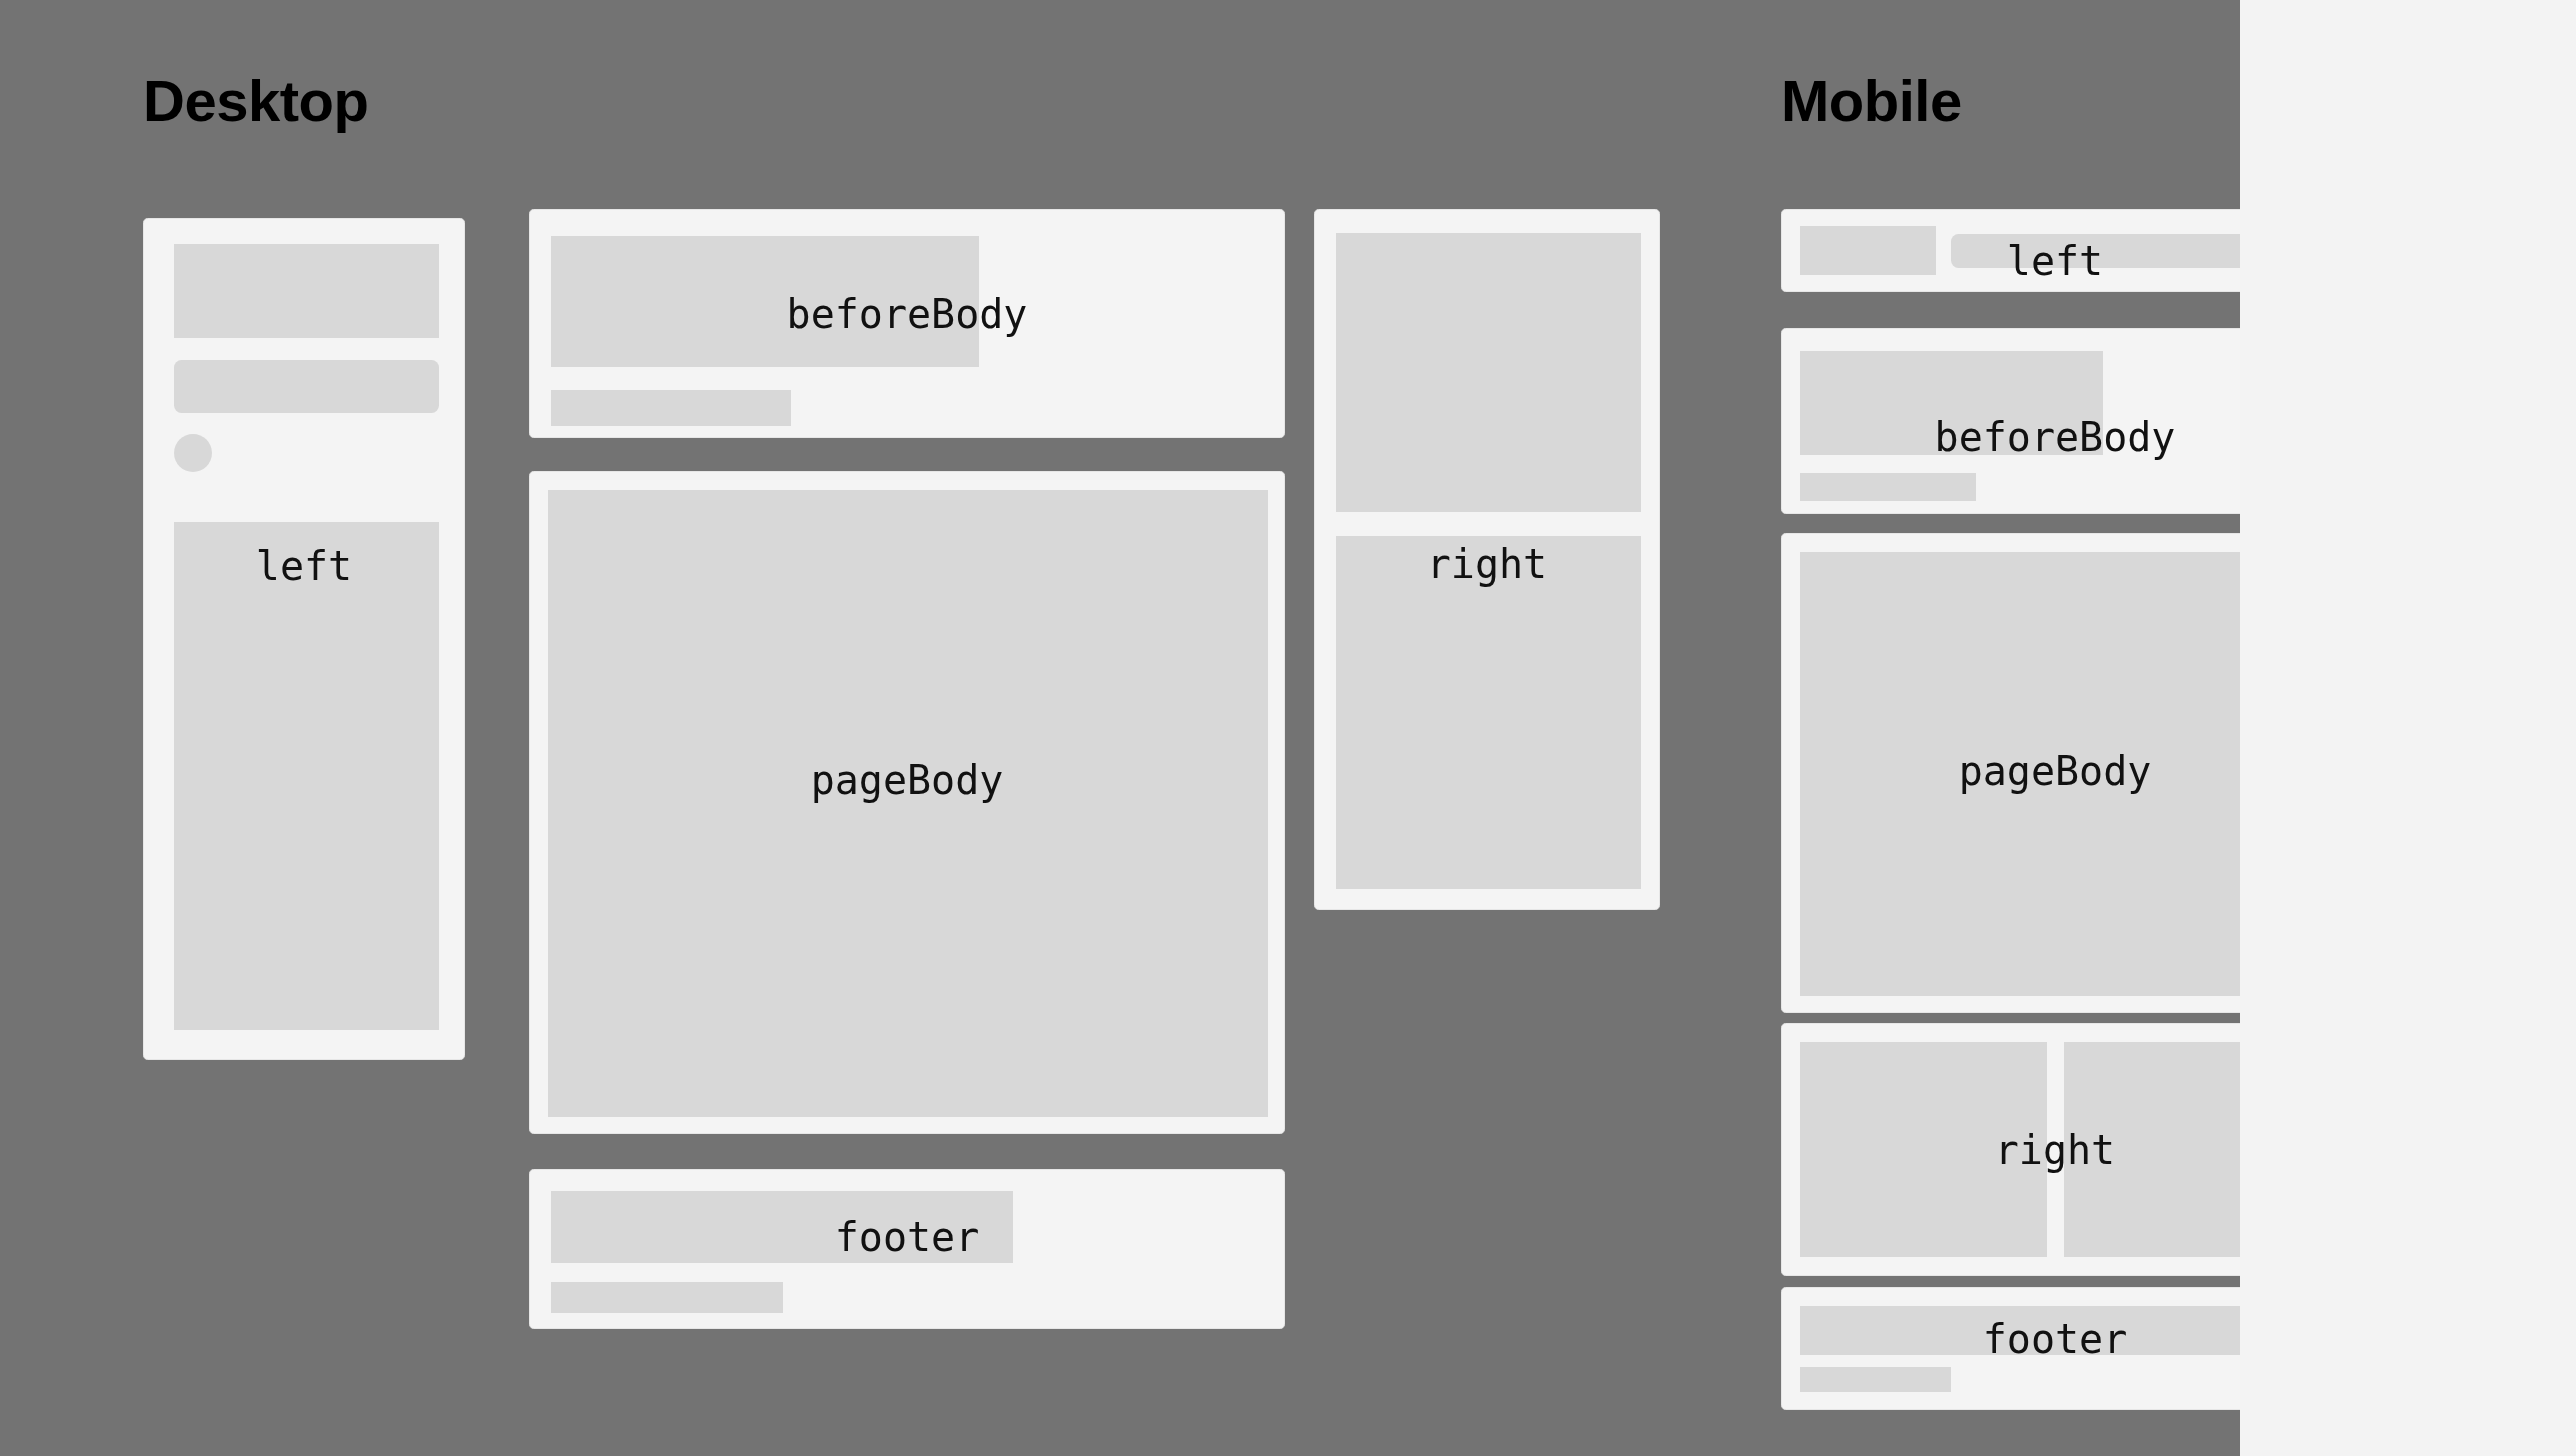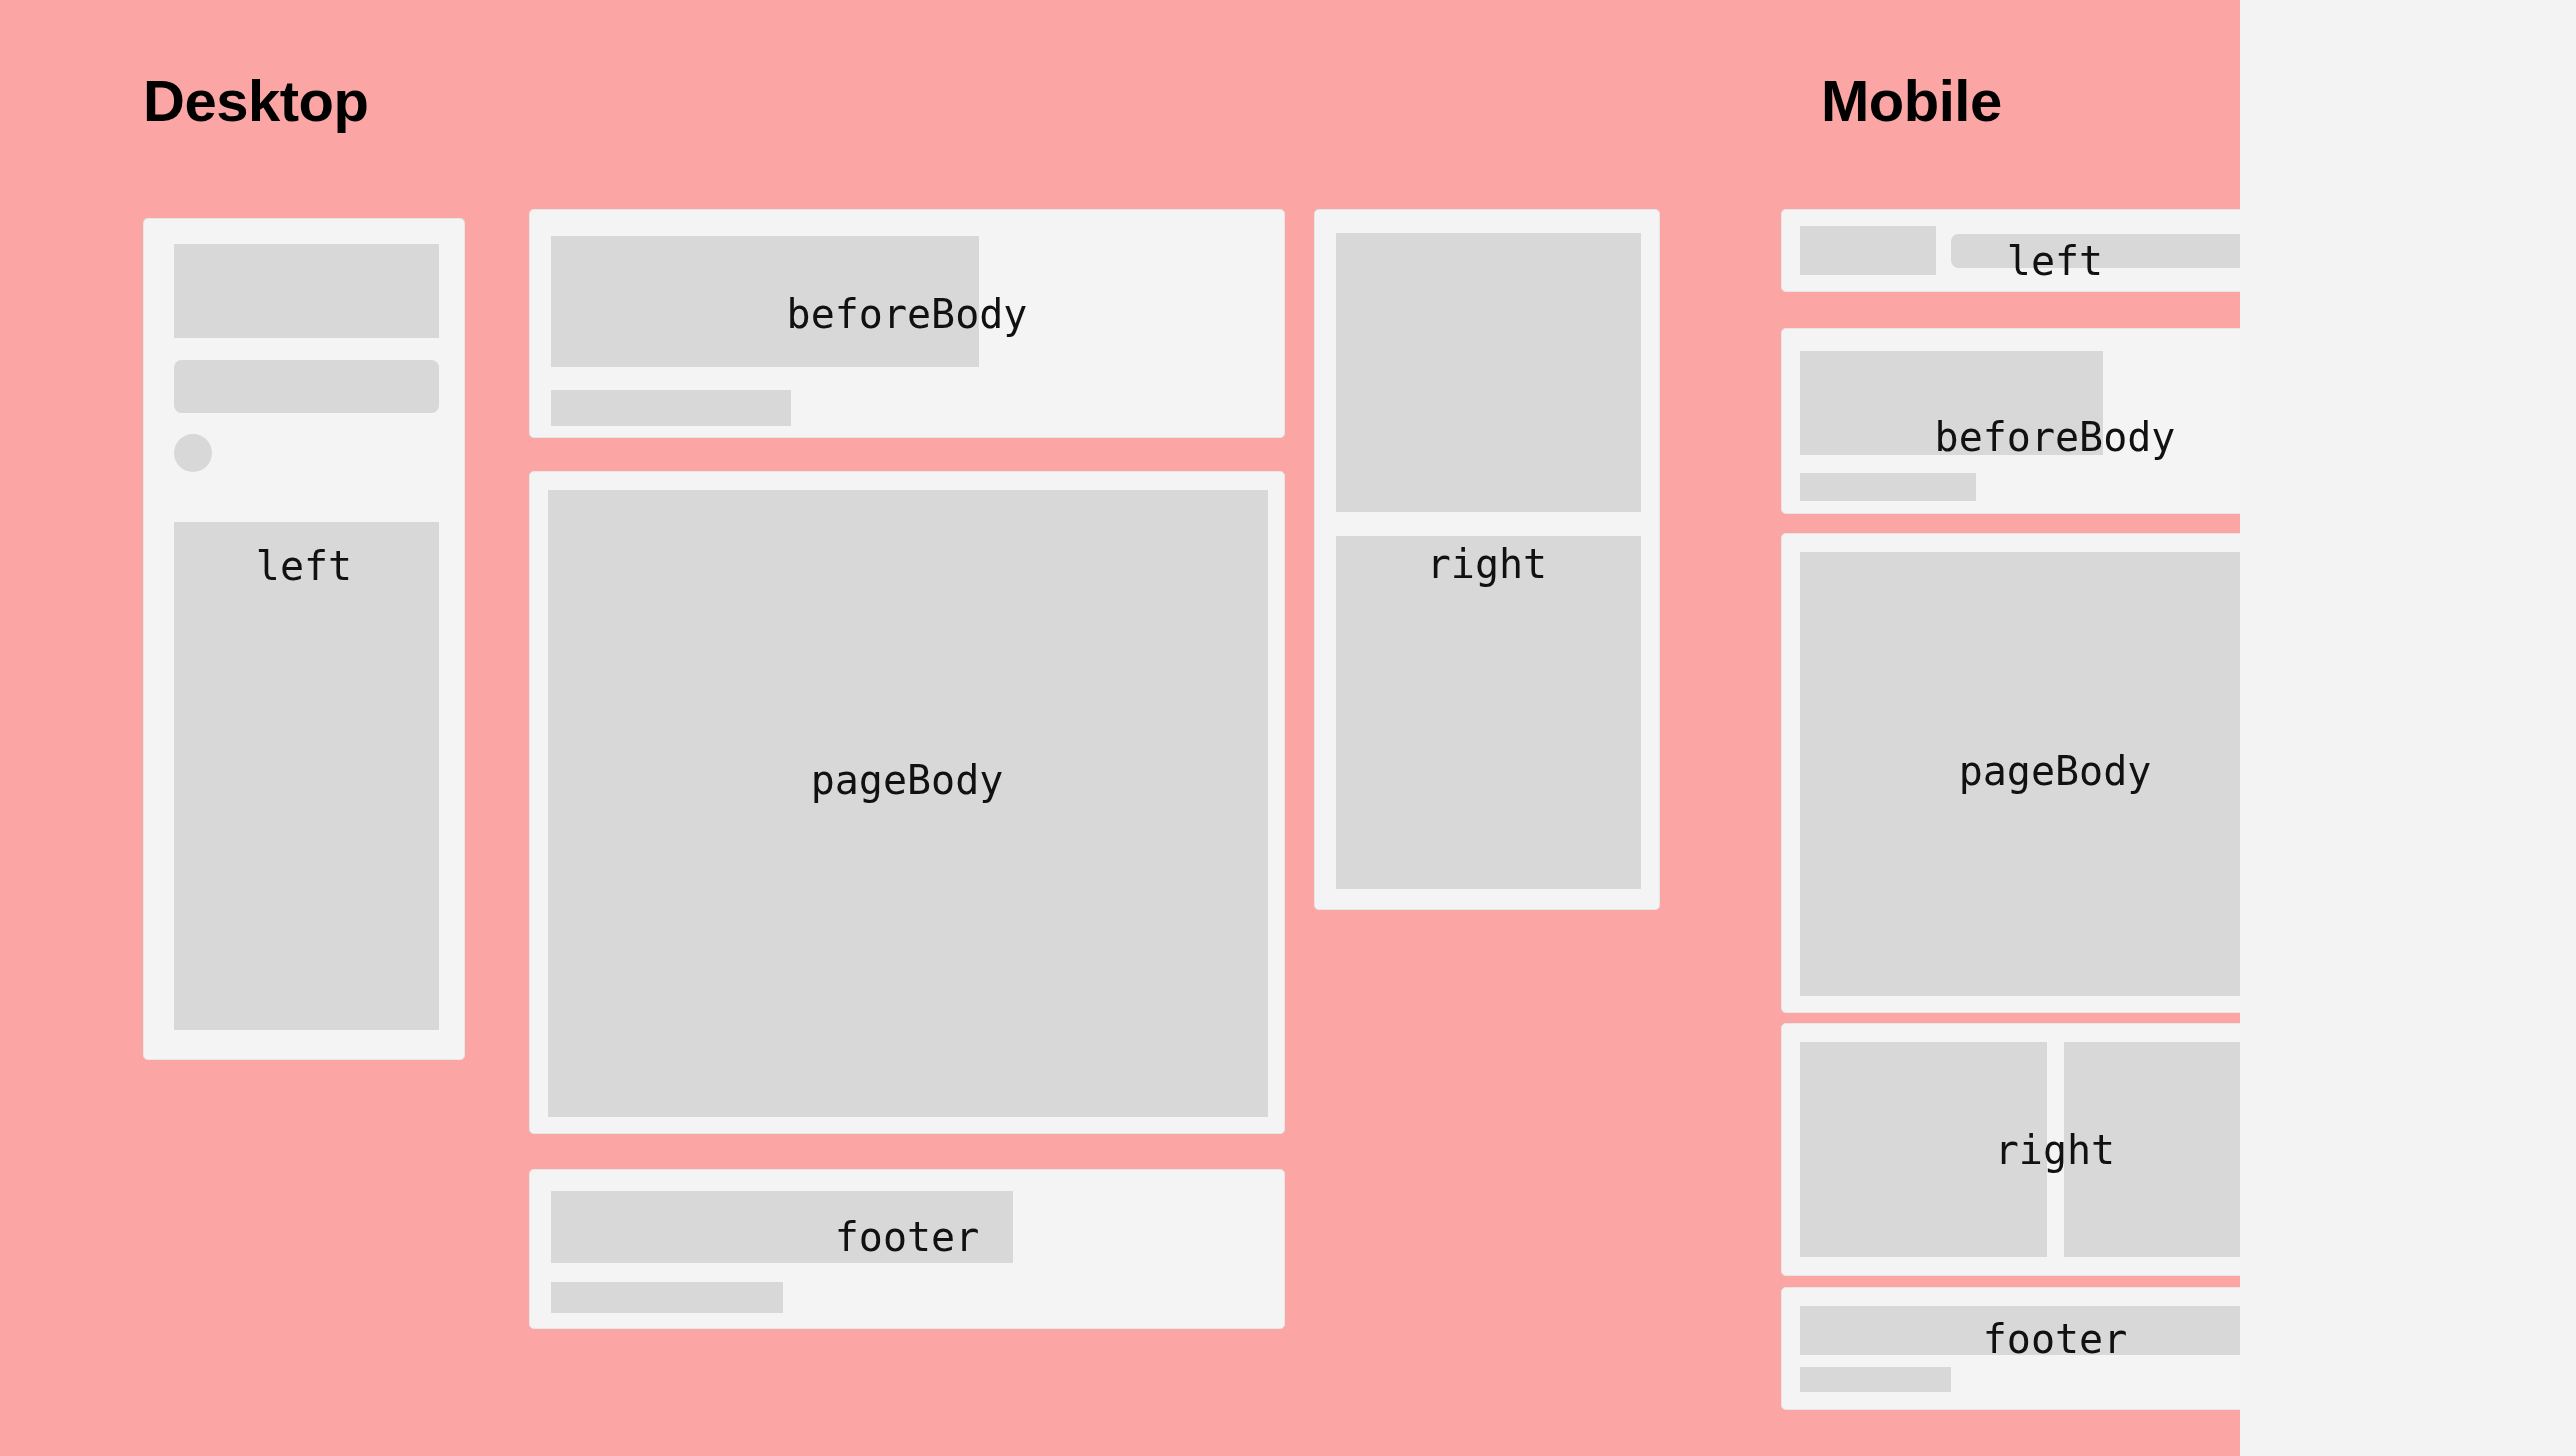--- a/index.html
+++ b/index.html
@@ -6,37 +6,37 @@
   html, body {
     margin: 0;
     padding: 0;
     background: #f3f3f3;
     font-family: "Liberation Sans", sans-serif;
   }
   .page {
     position: relative;
     width: 2240px;
     height: 1456px;
-    background: #fca5a5;
+    background: #737373;
     overflow: hidden;
   }
 
   
   .section-title {
     position: absolute;
     font-family: "Liberation Sans", sans-serif;
     font-weight: bold;
     font-size: 58px;
     line-height: 1;
     color: #000000;
     letter-spacing: -0.5px;
     white-space: nowrap;
   }
   #desktop-title { left: 143px; top: 72px; }
-  #mobile-title  { left: 1781px; top: 72px; margin-left: 40px; }
+  #mobile-title  { left: 1781px; top: 72px; }
 
   
   .card {
     position: absolute;
     background: #f4f4f4;
     border: 0.9px solid #e6e6e6;
     border-radius: 4.7px;
   }
   
   .slot-label {

